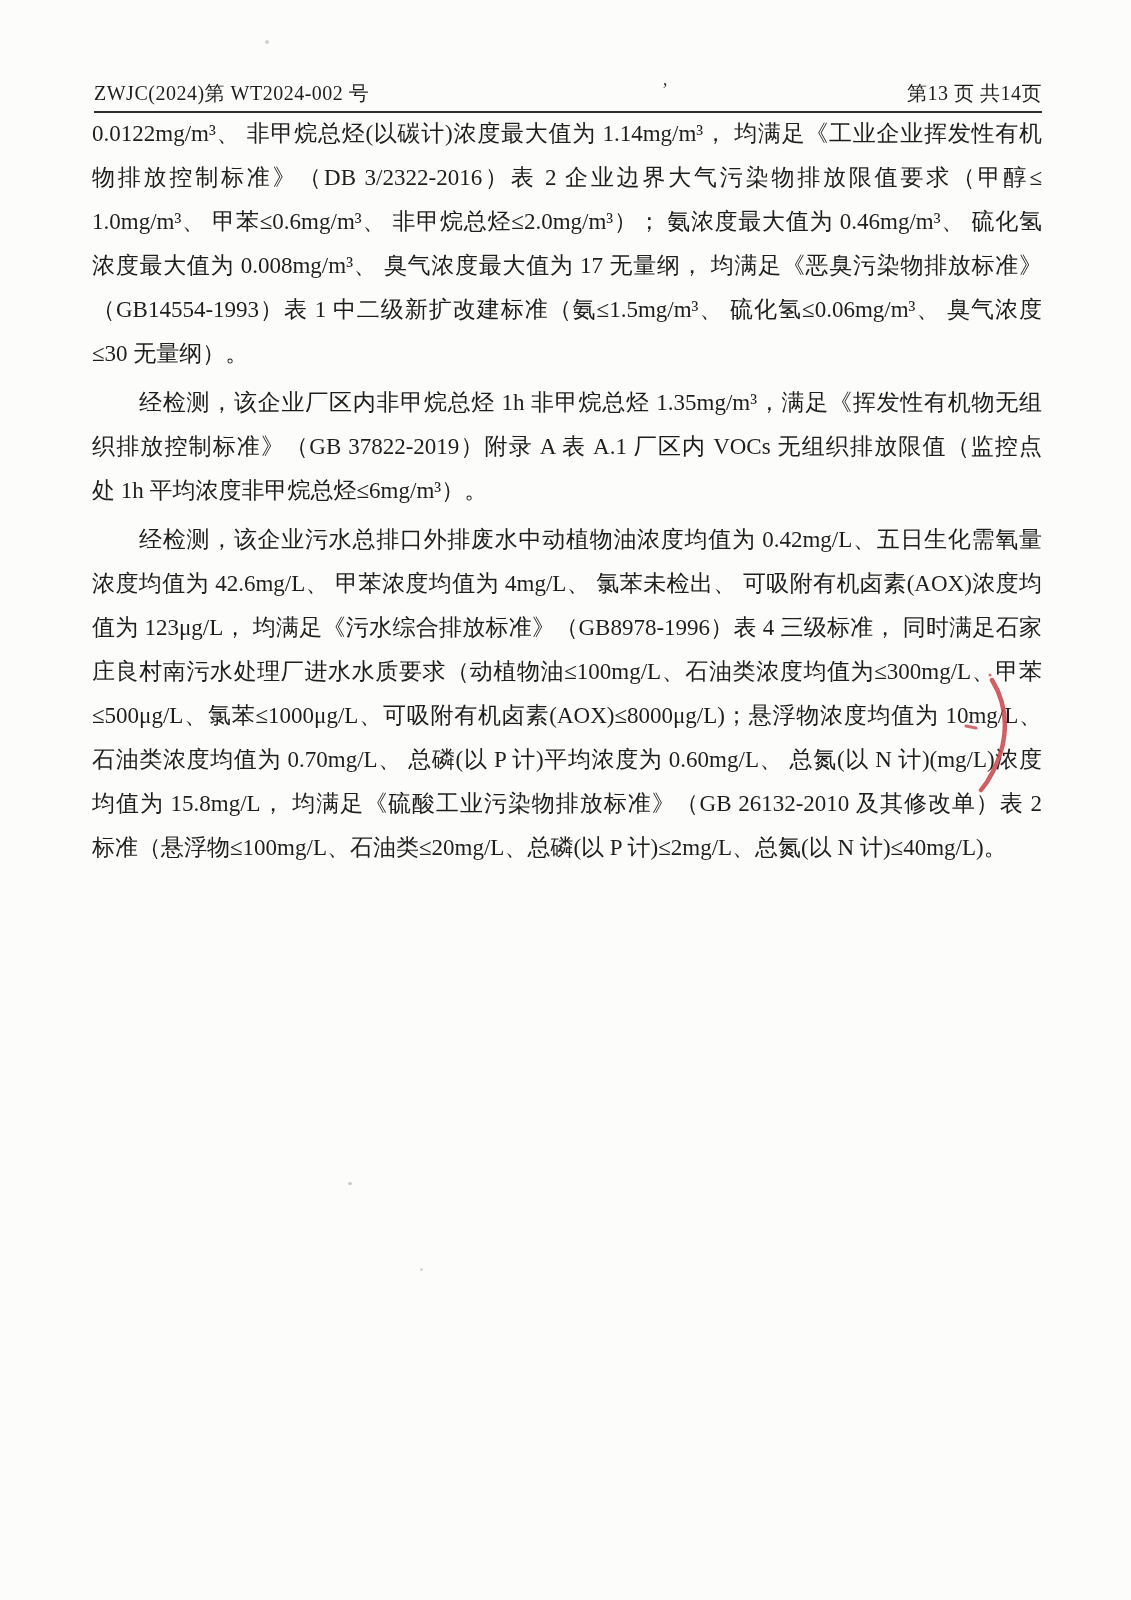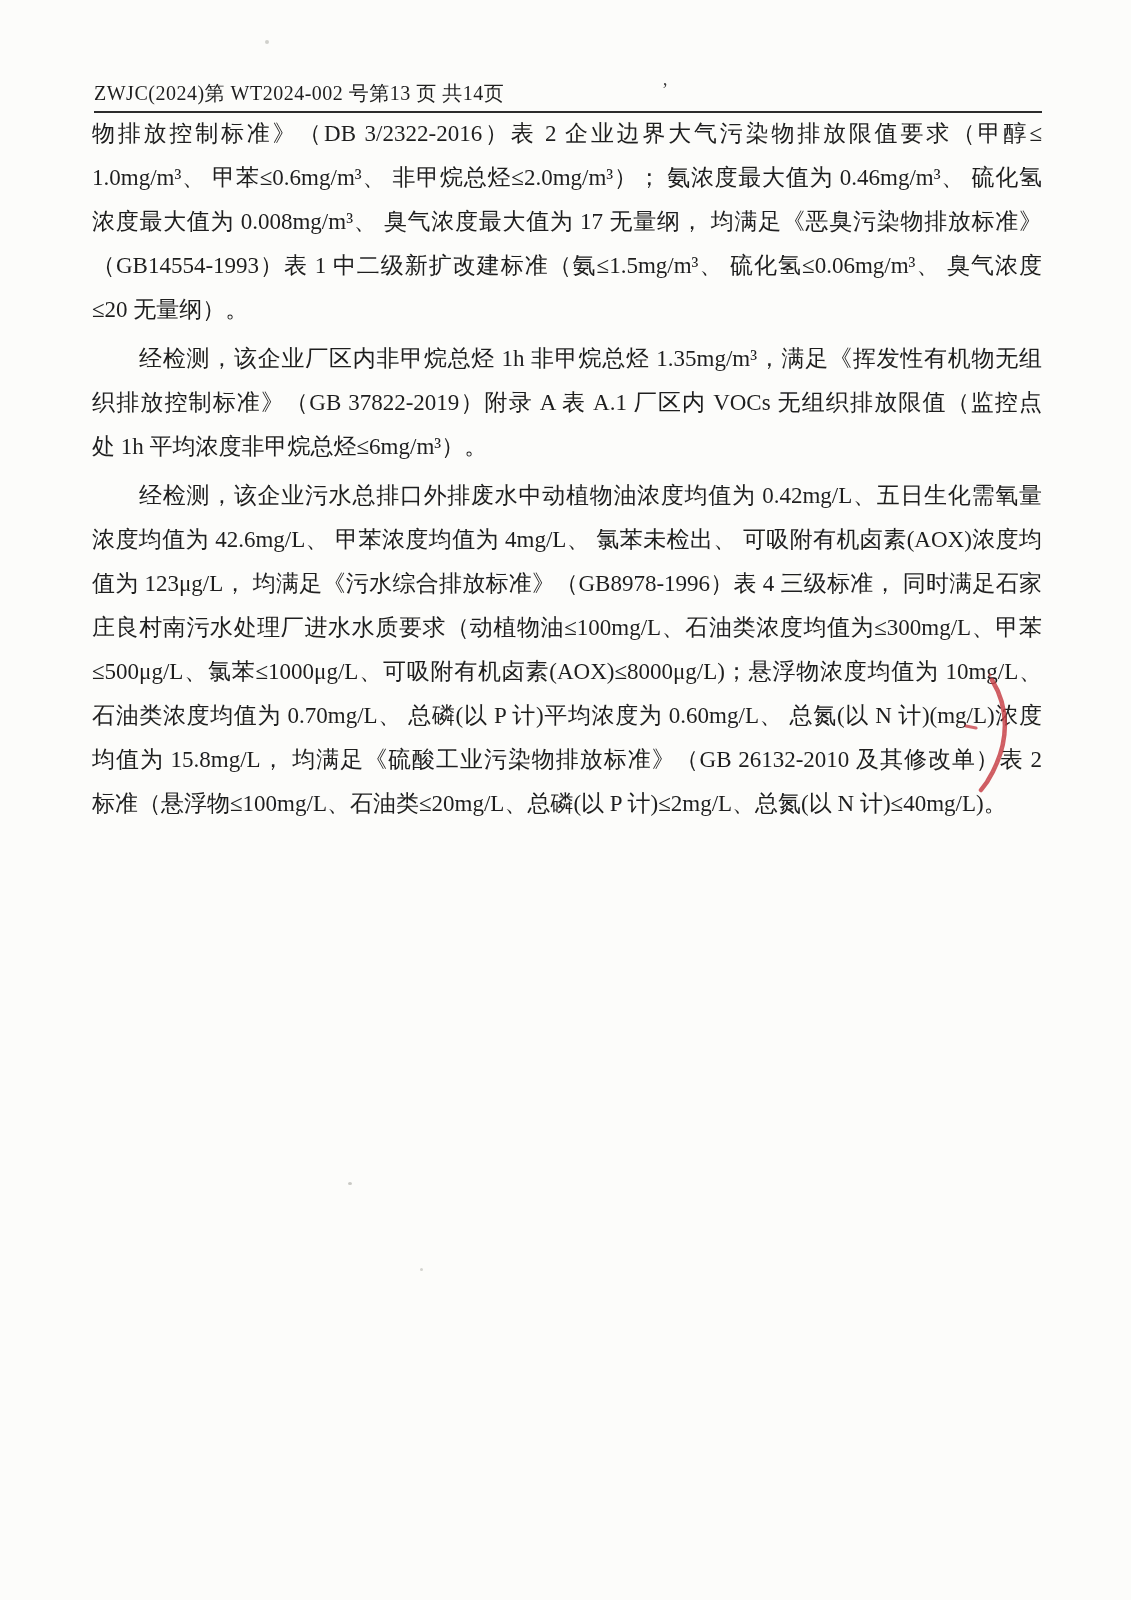--- a/index.html
+++ b/index.html
@@ -17,21 +17,21 @@
     font-family: "Liberation Serif", "DejaVu Serif", serif;
     color: #1e1e1e;
   }
   
   .header {
     position: absolute;
     top: 80px;
     left: 94px;
     width: 948px;
     display: flex;
-    justify-content: flex-start;
+    justify-content: space-between;
     align-items: flex-end;
     font-size: 20px;
     letter-spacing: 0.5px;
     border-bottom: 2.5px solid #2c2c2c;
     padding-bottom: 4px;
   }
   .header .doc-number { white-space: nowrap; }
   .header .page-indicator { white-space: nowrap; }
   .stray-mark {
     position: absolute;
@@ -85,25 +85,26 @@
 <div class="page">
 
   <div class="header">
     <span class="doc-number">ZWJC(2024)第 WT2024-002 号</span>
     <span class="page-indicator">第13 页 共14页</span>
   </div>
   <span class="stray-mark">’</span>
 
   <div class="doc-body">
       <div class="para">
+        <div class="line">0.0122mg/m³、 非甲烷总烃(以碳计)浓度最大值为 1.14mg/m³， 均满足《工业企业挥发性有机</div>
         <div class="line">物排放控制标准》（DB 3/2322-2016）表 2 企业边界大气污染物排放限值要求（甲醇≤</div>
         <div class="line">1.0mg/m³、 甲苯≤0.6mg/m³、 非甲烷总烃≤2.0mg/m³）； 氨浓度最大值为 0.46mg/m³、 硫化氢</div>
         <div class="line">浓度最大值为 0.008mg/m³、 臭气浓度最大值为 17 无量纲， 均满足《恶臭污染物排放标准》</div>
         <div class="line">（GB14554-1993）表 1 中二级新扩改建标准（氨≤1.5mg/m³、 硫化氢≤0.06mg/m³、 臭气浓度</div>
-        <div class="line last">≤20 无量纲）。</div>
+        <div class="line last">≤30 无量纲）。</div>
       </div>
       <div class="para">
         <div class="line indent">经检测，该企业厂区内非甲烷总烃 1h 非甲烷总烃 1.35mg/m³，满足《挥发性有机物无组</div>
         <div class="line">织排放控制标准》（GB 37822-2019）附录 A 表 A.1 厂区内 VOCs 无组织排放限值（监控点</div>
         <div class="line last">处 1h 平均浓度非甲烷总烃≤6mg/m³）。</div>
       </div>
       <div class="para">
         <div class="line indent">经检测，该企业污水总排口外排废水中动植物油浓度均值为 0.42mg/L、五日生化需氧量</div>
         <div class="line">浓度均值为 42.6mg/L、 甲苯浓度均值为 4mg/L、 氯苯未检出、 可吸附有机卤素(AOX)浓度均</div>
         <div class="line">值为 123μg/L， 均满足《污水综合排放标准》（GB8978-1996）表 4 三级标准， 同时满足石家</div>

